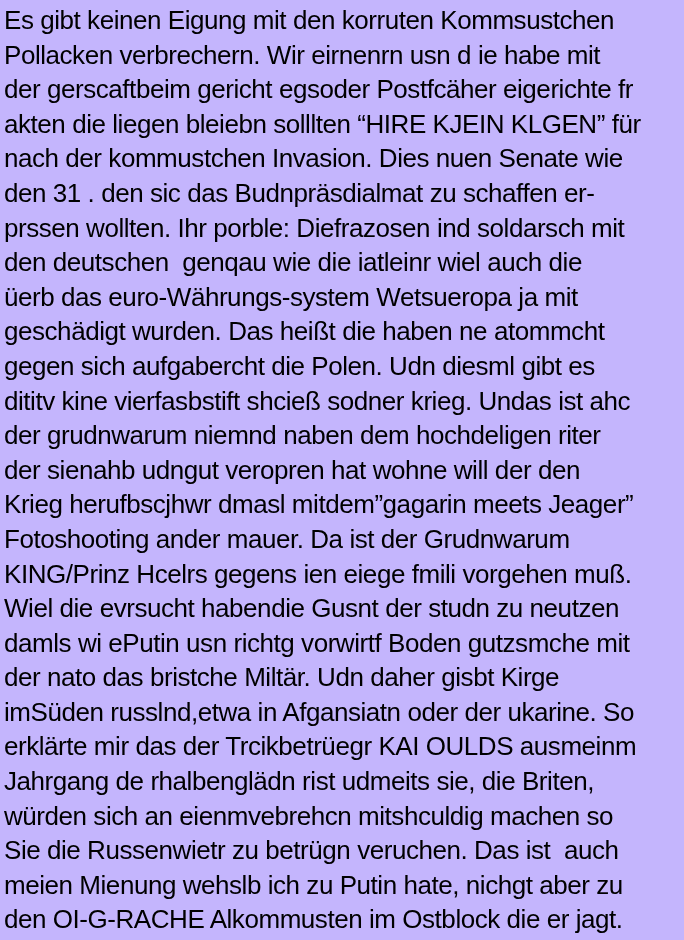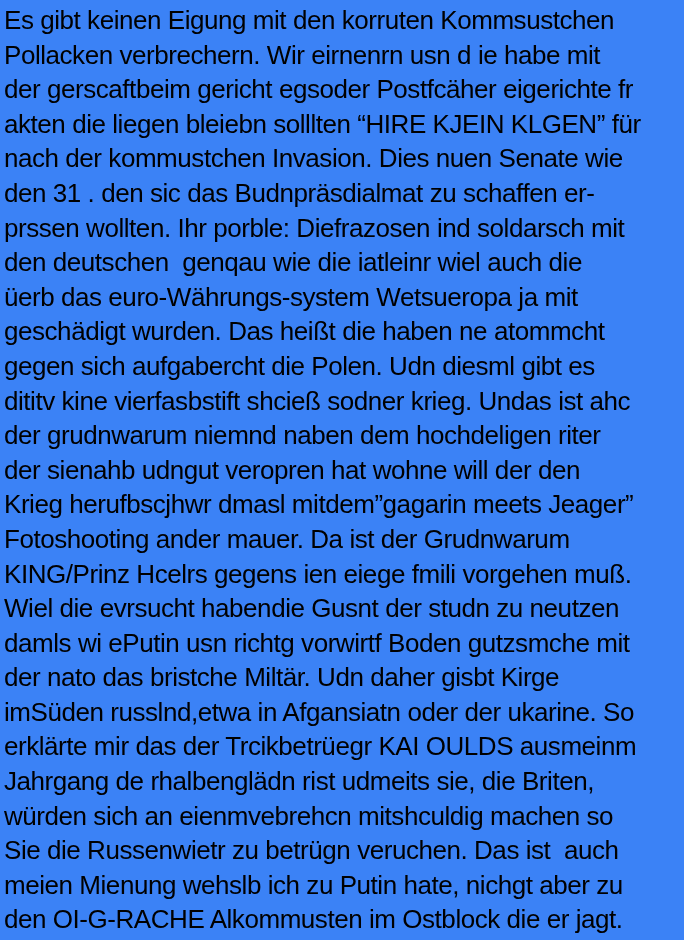--- a/index.html
+++ b/index.html
@@ -4,21 +4,21 @@
 <style>
   html, body {
     margin: 0;
     padding: 0;
     background: #ffffff;
   }
   .page {
     position: relative;
     width: 684px;
     height: 940px;
-    background: #3b82f6;
+    background: #c4b5fd;
     overflow: hidden;
     box-sizing: border-box;
   }
   .text-block {
     font-family: "Liberation Sans", sans-serif;
     font-size: 26px;
     line-height: 34.6px;
     letter-spacing: -0.45px;
     color: #000000;
     white-space: pre;

